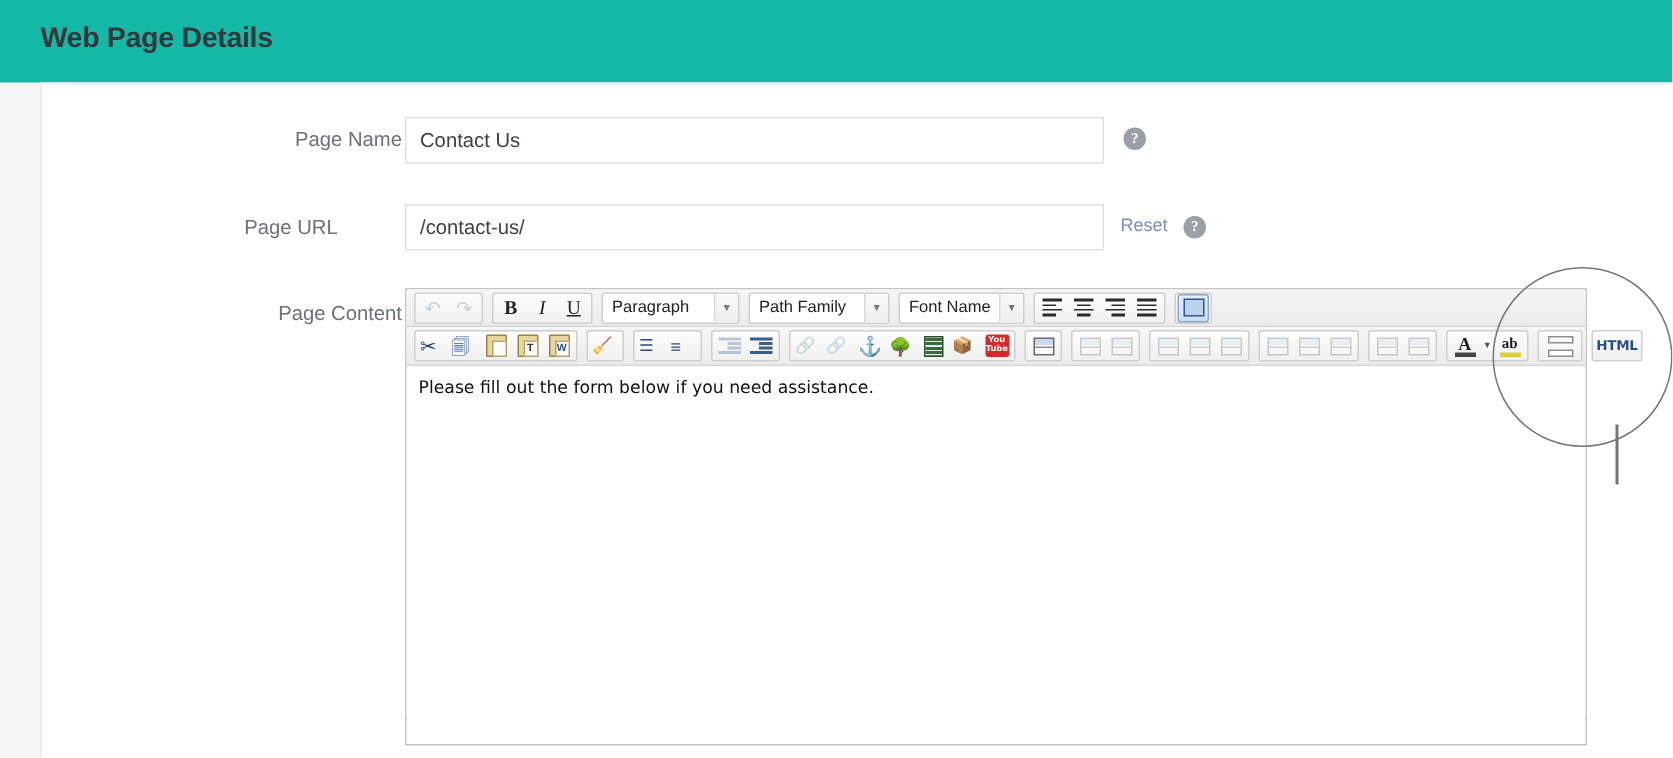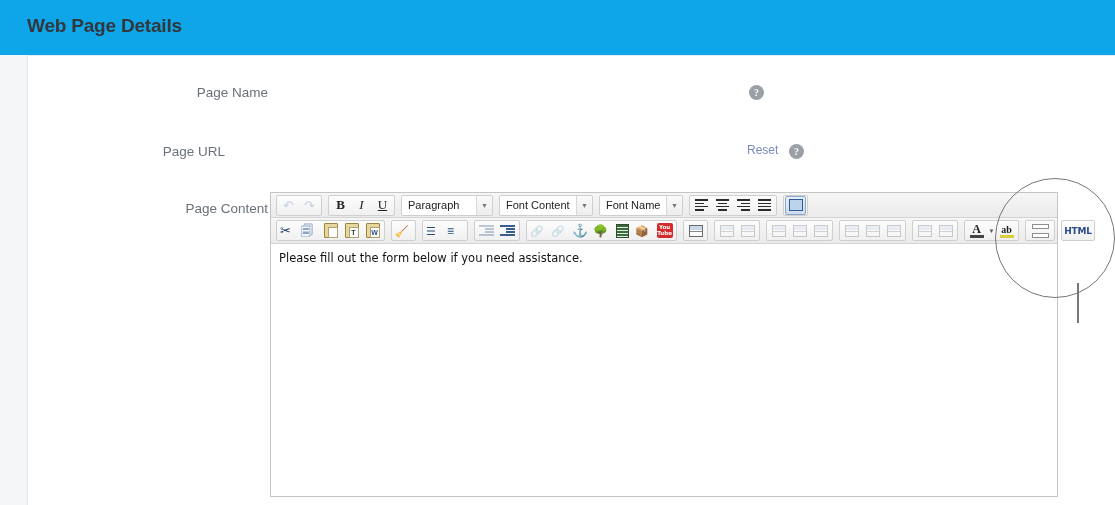--- a/index.html
+++ b/index.html
@@ -8,21 +8,21 @@
     width: 1115px; height: 505px;
     background: #f5f6f8;
     font-family: "Liberation Sans", sans-serif;
     overflow: hidden;
   }
   #root { position: relative; width: 1115px; height: 505px; }
 
   
   .page-header {
     position: absolute; left: 0; top: 0; width: 1115px; height: 55px;
-    background: #0ea5e9;
+    background: #14b8a6;
   }
   .page-title {
     position: absolute; left: 27px; top: 15px;
     font-size: 19px; font-weight: bold; color: #32373c;
     letter-spacing: -0.2px;
   }
 
   
   .card {
     position: absolute; left: 27px; top: 55px;
@@ -238,23 +238,25 @@
 
 <div id="root">
 
   <div class="page-header">
     <div class="page-title">Web Page Details</div>
   </div>
 
   <div class="card"></div>
 
   <div class="field-label" style="left:120px; top:85px; width:148px;">Page Name</div>
+  <input class="text-input" style="left: 270px; top: 78px; width: 466px; height: 31px;" value="Contact Us">
   <div class="help-icon" style="left:749px; top:85px;">?</div>
 
   <div class="field-label" style="left:120px; top:144px; width:148px;text-align:center;">Page URL</div>
+  <input class="text-input" style="left: 270px; top: 136px; width: 466px; height: 31px;" value="/contact-us/">
   <div class="reset-link" style="left:747px; top:143px;">Reset</div>
   <div class="help-icon" style="left:789px; top:144px;">?</div>
 
   <div class="field-label" style="left:120px; top:201px; width:148px;">Page Content</div>
 
   <div class="editor">
 
     <div class="tb-row">
       <div class="grp">
         <div class="btn dis">
@@ -273,21 +275,21 @@
           </div>
         <div class="btn">
             <u>U</u>
           </div>
       </div>
       <div class="sel-box w-para">
         <div class="lbl">Paragraph</div>
         <div class="arw">▼</div>
       </div>
       <div class="sel-box w-ff">
-        <div class="lbl">Font Content</div>
+        <div class="lbl">Path Family</div>
         <div class="arw">▼</div>
       </div>
       <div class="sel-box w-fs">
         <div class="lbl">Font Name</div>
         <div class="arw">▼</div>
       </div>
       <div class="grp">
         <div class="btn">
           <span class="alignbars al-l">
               <i></i>

